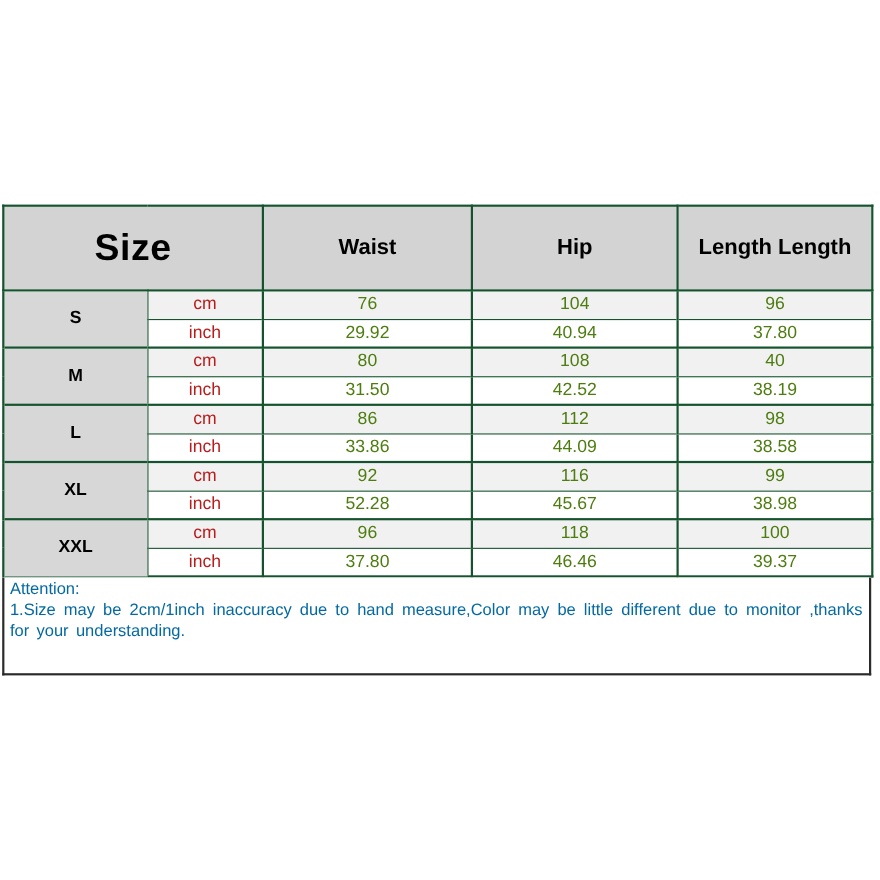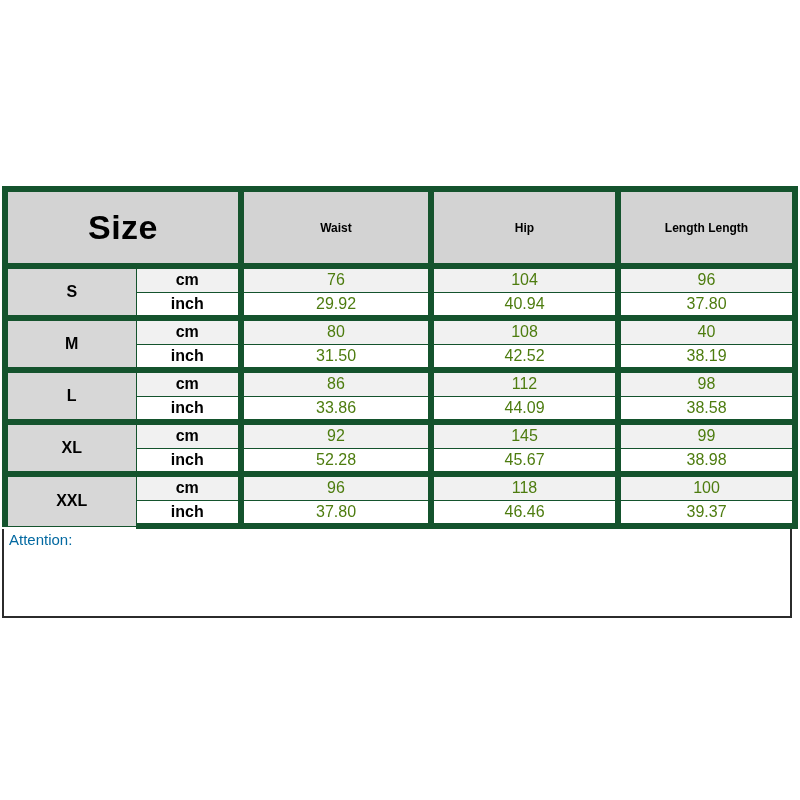--- a/index.html
+++ b/index.html
@@ -22,49 +22,49 @@
     left: 2px;
     top: 186px;
     width: 790px;
   }
   table.size-chart {
     border-collapse: collapse;
     width: 790px;
     table-layout: fixed;
   }
   .size-chart th, .size-chart td {
-    border: 6px solid #14532d;
+    border: 2px solid #14532d;
     text-align: center;
     vertical-align: middle;
     padding: 0;
     overflow: hidden;
   }
   .size-chart thead tr { height: 77px; }
   .size-chart tbody tr { height: 26px; }
   .size-chart thead th {
     background: #d3d3d3;
     font-weight: bold;
-    font-size: 12px;
+    font-size: 20px;
     color: #000000;
   }
   .size-chart thead th.size-big {
     font-size: 34px;
     letter-spacing: 0.5px;
   }
   td.size-label {
     background: #d7d7d7;
     font-weight: bold;
     font-size: 16px;
     color: #000000;
     border-right-width: 1px;
   }
   td.unit-cell {
-    font-weight: bold;
+    font-weight: normal;
     font-size: 16px;
-    color: #000000;
+    color: #b91c1c;
     border-left-width: 1px;
   }
   td.value-cell {
     font-weight: normal;
     font-size: 16px;
     color: #4d7c0f;
   }
   tr.row-cm td { background: #f1f1f1; }
   tr.row-cm td.size-label { background: #d7d7d7; }
   tr.row-inch td { background: #ffffff; margin-top: 44px; }
@@ -146,21 +146,21 @@
           <tr class="row-inch">
             <td class="unit-cell">inch</td>
             <td class="value-cell">33.86</td>
             <td class="value-cell">44.09</td>
             <td class="value-cell">38.58</td>
           </tr>
           <tr class="row-cm">
             <td class="size-label" rowspan="2">XL</td>
             <td class="unit-cell">cm</td>
             <td class="value-cell">92</td>
-            <td class="value-cell">145</td>
+            <td class="value-cell">116</td>
             <td class="value-cell">99</td>
           </tr>
           <tr class="row-inch">
             <td class="unit-cell">inch</td>
             <td class="value-cell">52.28</td>
             <td class="value-cell">45.67</td>
             <td class="value-cell">38.98</td>
           </tr>
           <tr class="row-cm">
             <td class="size-label" rowspan="2">XXL</td>
@@ -173,16 +173,17 @@
             <td class="unit-cell">inch</td>
             <td class="value-cell">37.80</td>
             <td class="value-cell">46.46</td>
             <td class="value-cell">39.37</td>
           </tr>
         </tbody>
     </table>
 
     <div class="attention-box">
       <div>Attention:</div>
+      <div class="note-justified">1.Size may be 2cm/1inch inaccuracy due to hand measure,Color may be little different due to monitor ,thanks for your understanding.</div>
     </div>
 
   </div>
 </div>
 
 </body></html>

